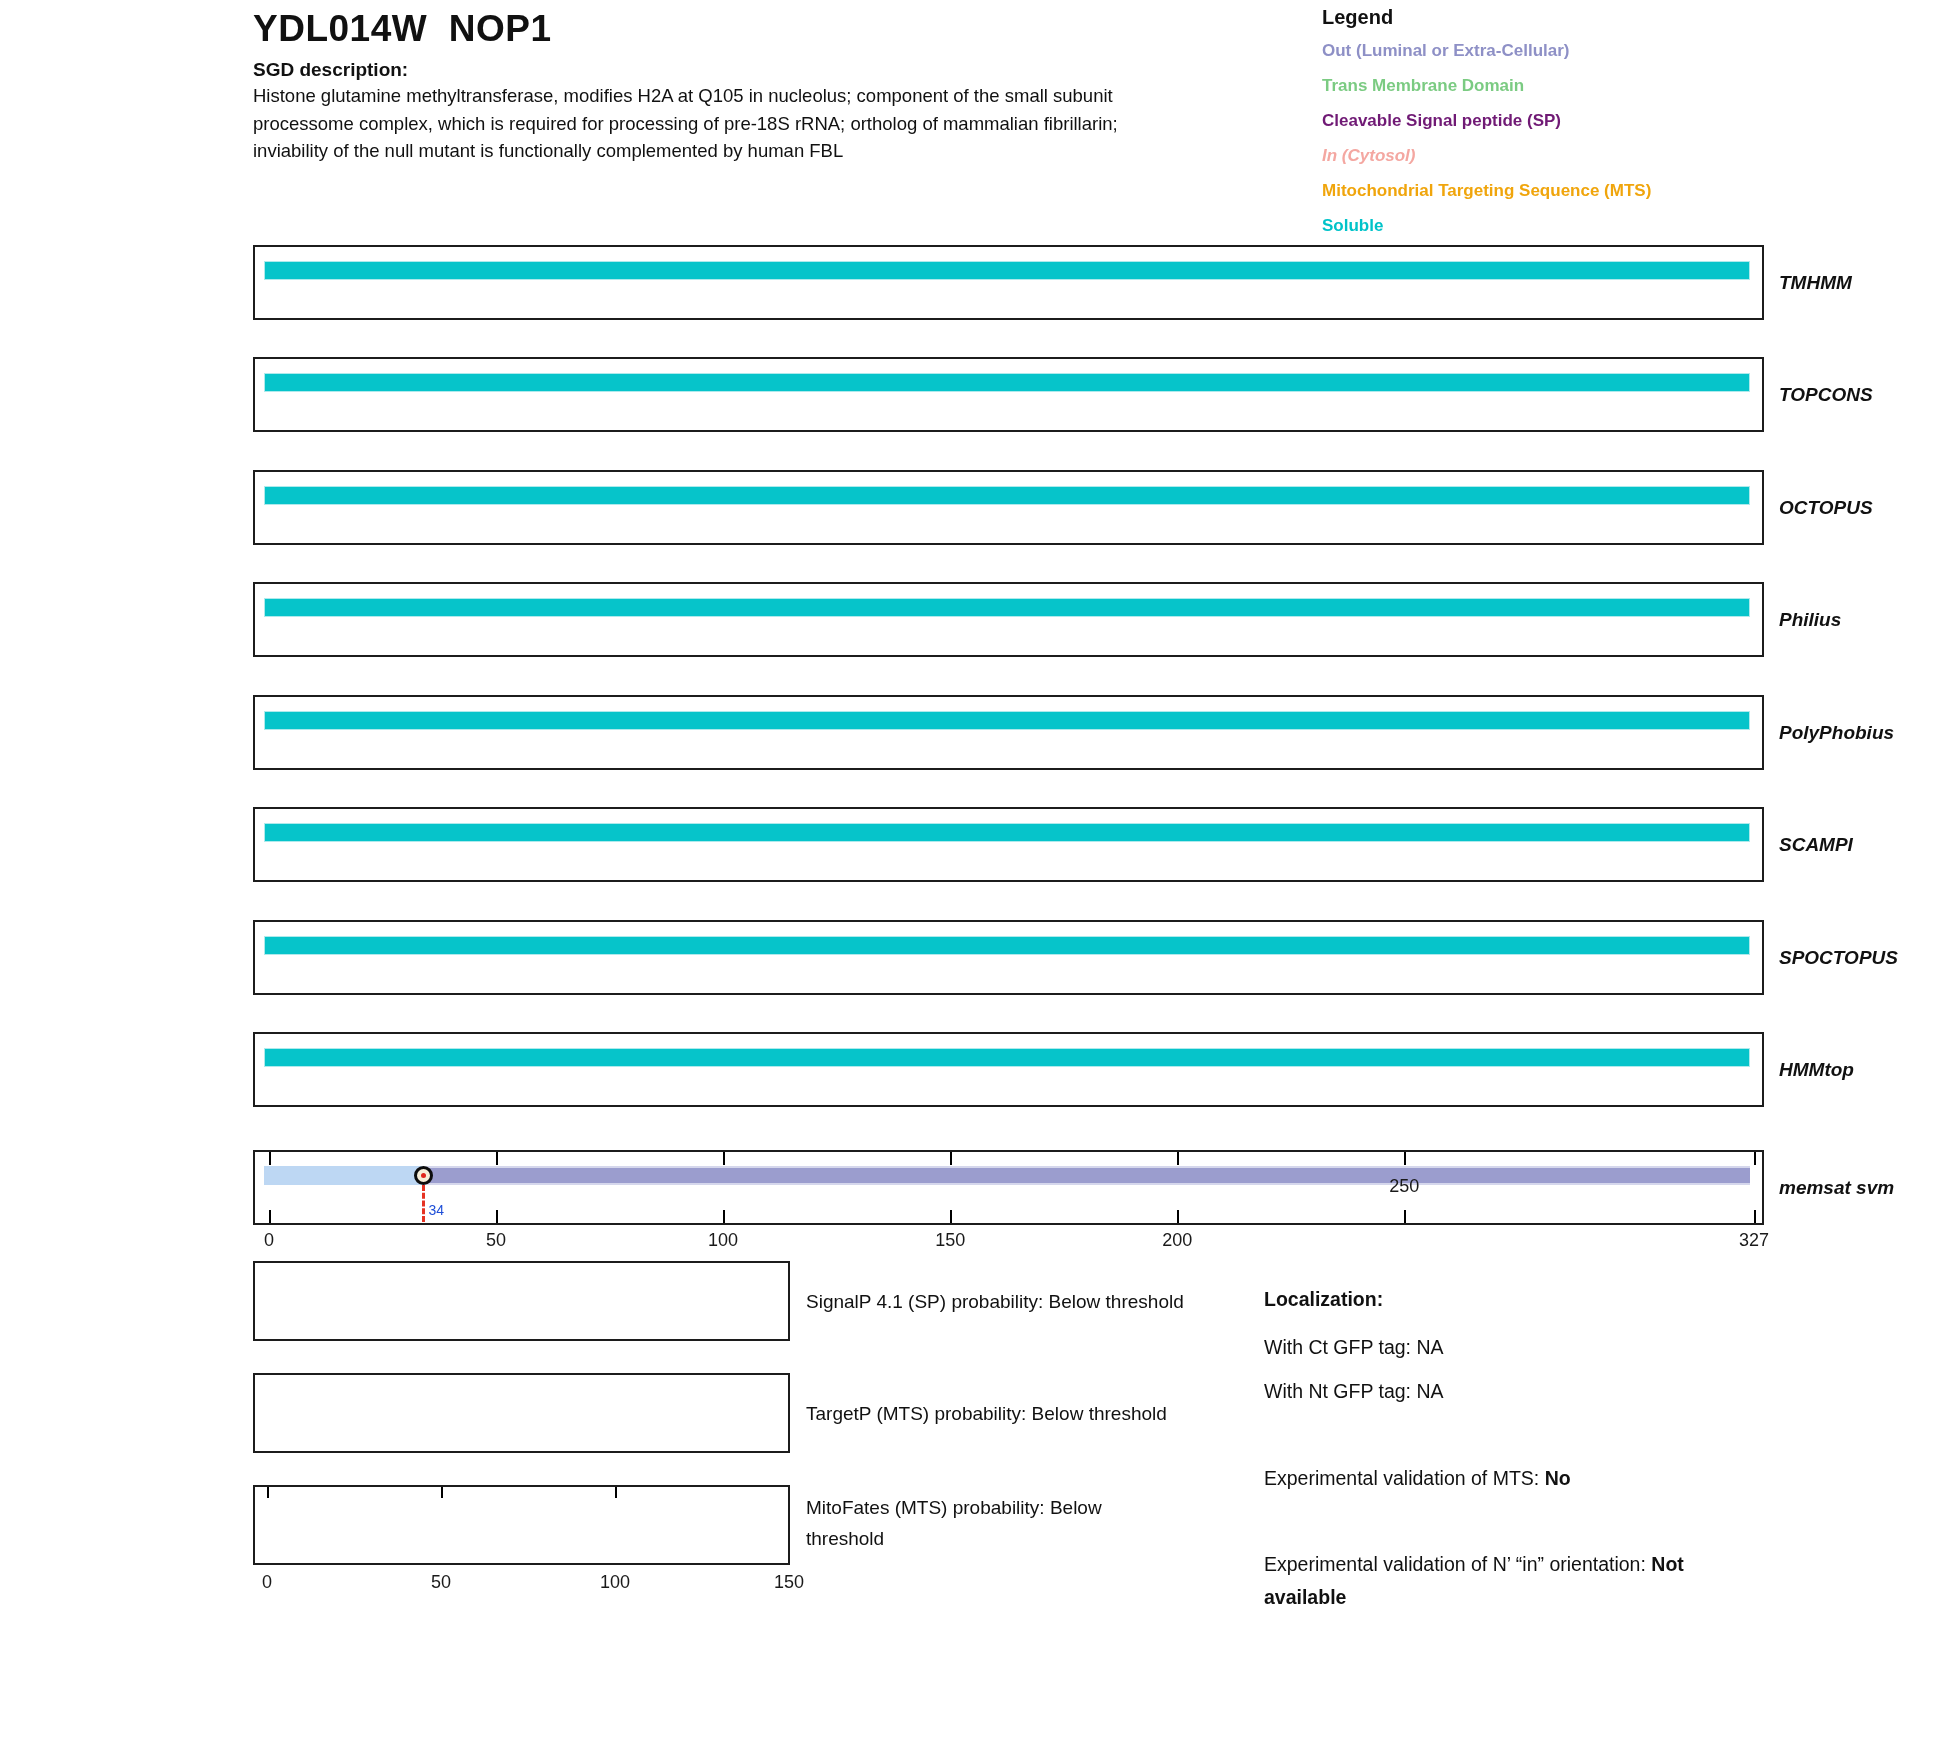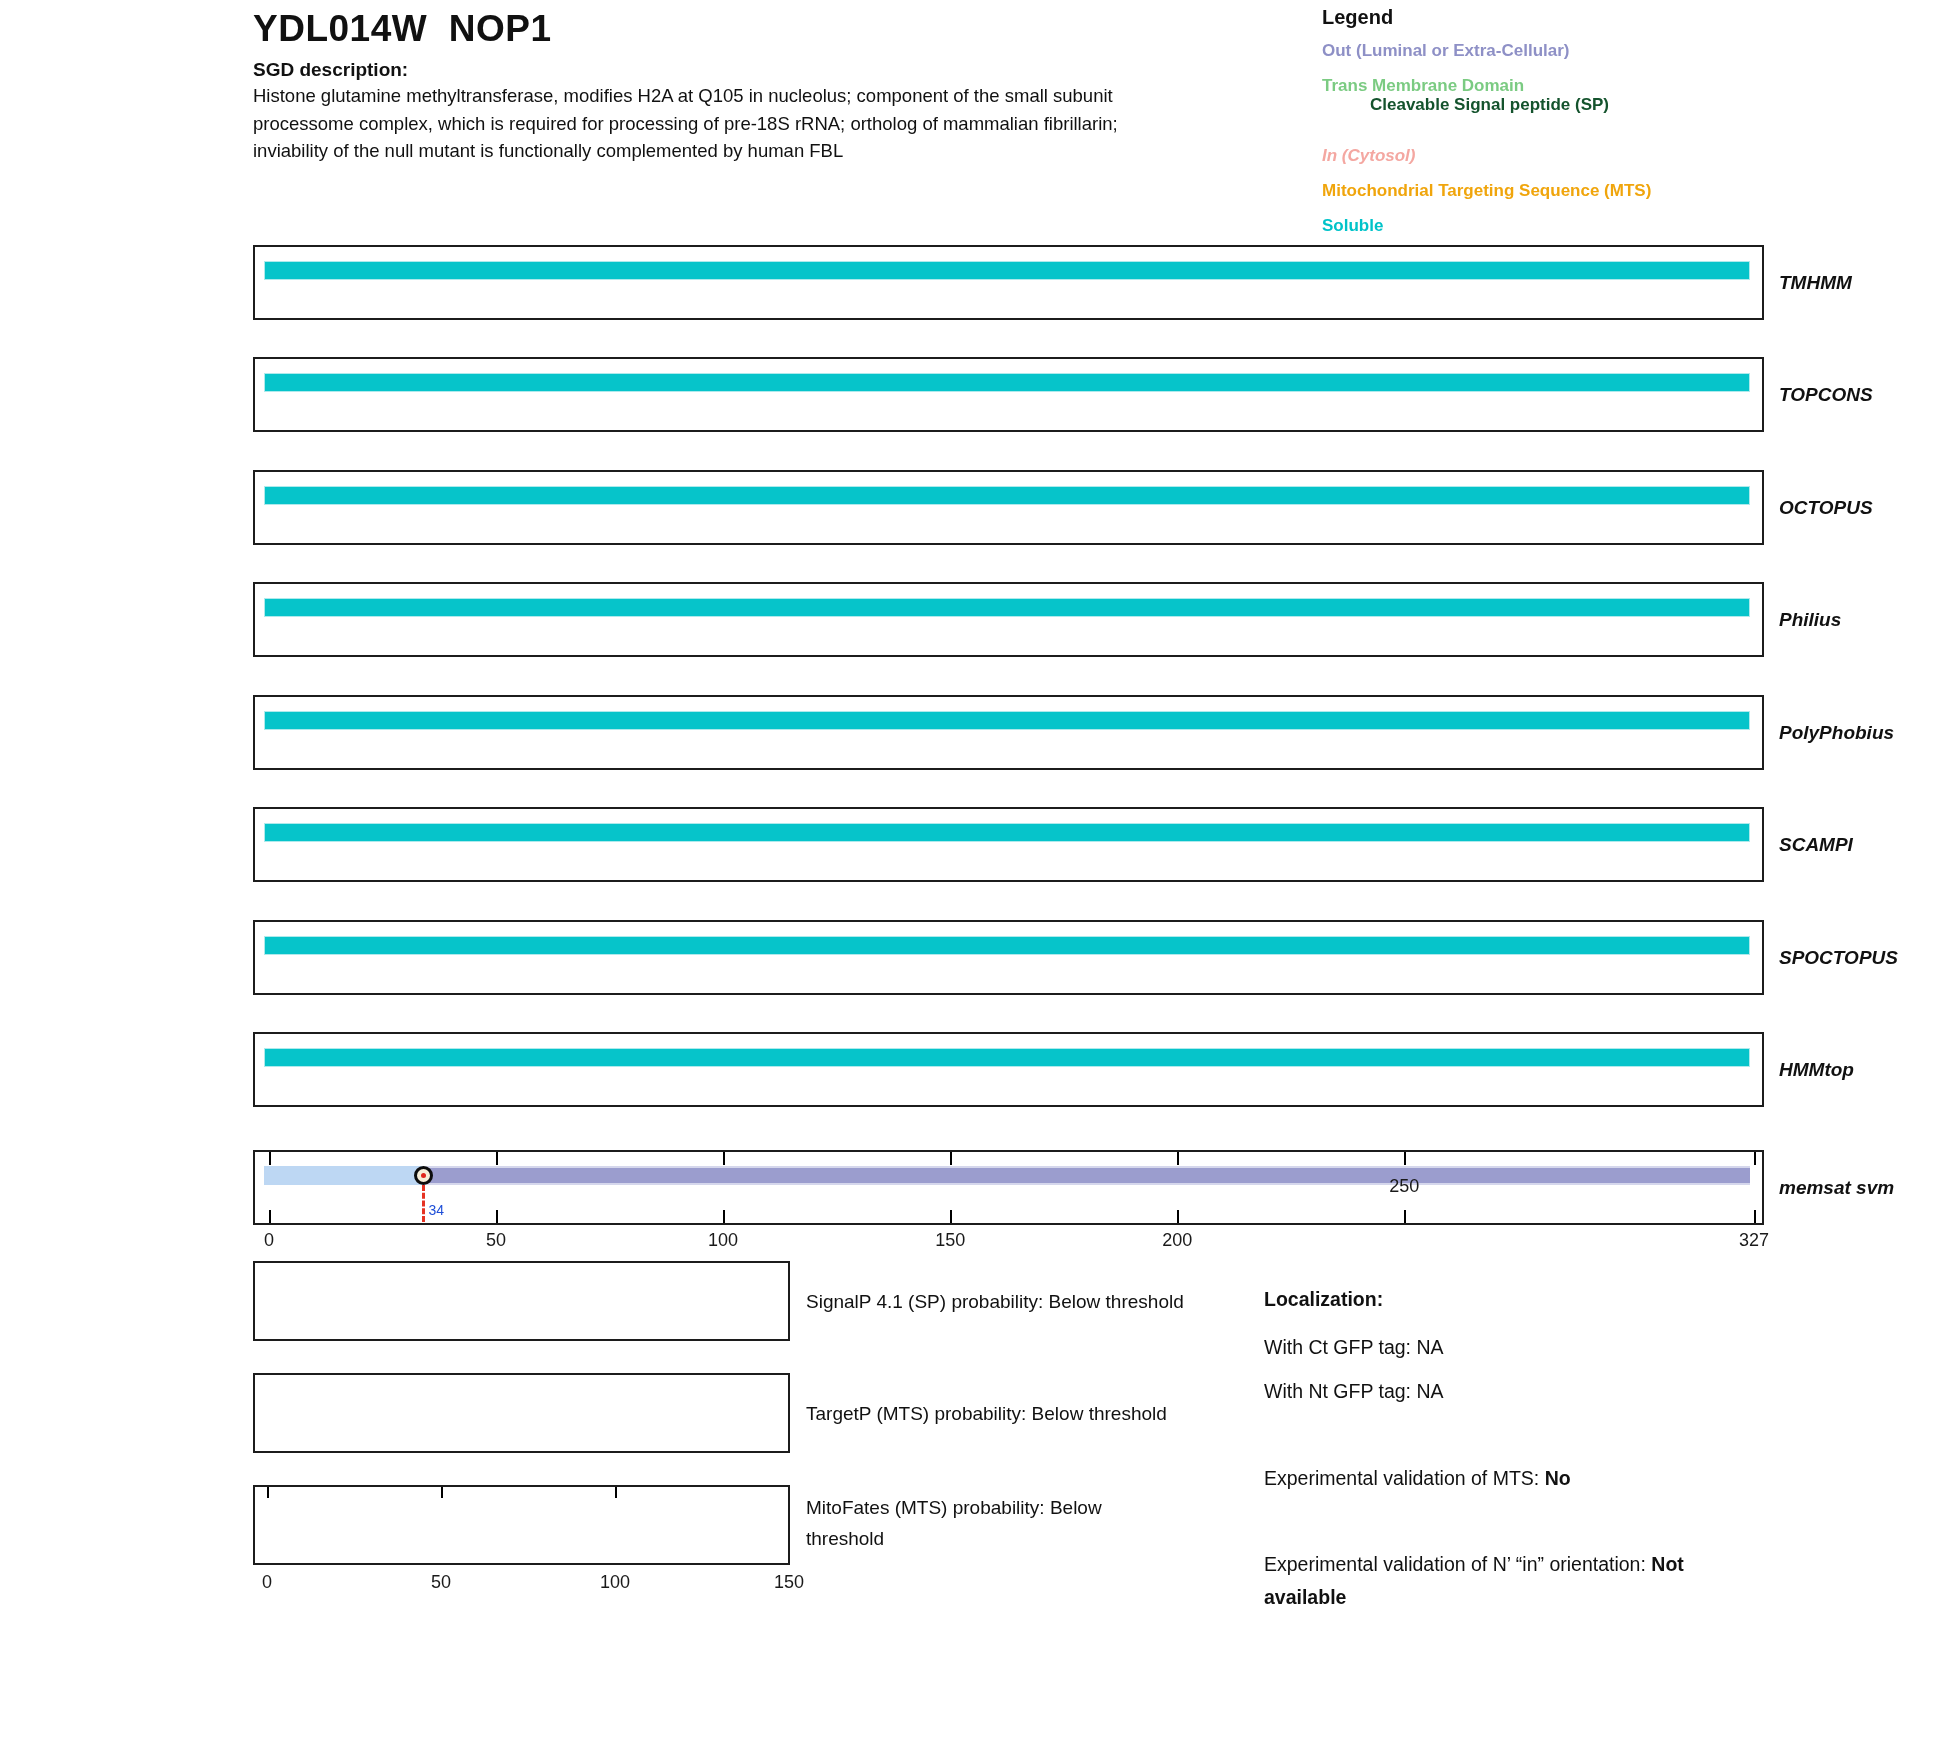--- a/index.html
+++ b/index.html
@@ -40,21 +40,21 @@
   <div class="abs" id="sgd-description">
       <div>Histone glutamine methyltransferase, modifies H2A at Q105 in nucleolus; component of the small subunit</div>
       <div>processome complex, which is required for processing of pre-18S rRNA; ortholog of mammalian fibrillarin;</div>
       <div>inviability of the null mutant is functionally complemented by human FBL</div>
     </div>
 
   <div class="abs" id="legend-title">Legend</div>
   <div id="legend-items">
       <div class="legend-item" style="top: 41px; color: rgb(142, 144, 198);">Out (Luminal or Extra-Cellular)</div>
       <div class="legend-item" style="top: 76px; color: rgb(123, 203, 130);">Trans Membrane Domain</div>
-      <div class="legend-item" style="top: 95px; color: #14532d; margin-left: 48px;">Cleavable Signal peptide (SP)</div>
+      <div class="legend-item" style="top: 111px; color: #701a75;">Cleavable Signal peptide (SP)</div>
       <div class="legend-item" style="top: 146px; color: rgb(244, 167, 161); font-style: italic;">In (Cytosol)</div>
       <div class="legend-item" style="top: 181px; color: rgb(240, 165, 12);">Mitochondrial Targeting Sequence (MTS)</div>
       <div class="legend-item" style="top: 216px; color: rgb(0, 195, 201);">Soluble</div>
     </div>
 
   <div id="tracks-region">
       <div class="track-box" style="top: 245px;"></div>
       <div class="track-bar bar-soluble" style="left: 264px; top: 261px; width: 1486px; background: rgb(6, 196, 202); box-sizing: border-box;"></div>
       <div class="track-label" style="top: 282.5px;">TMHMM</div>
       <div class="track-box" style="top: 357px;"></div>

